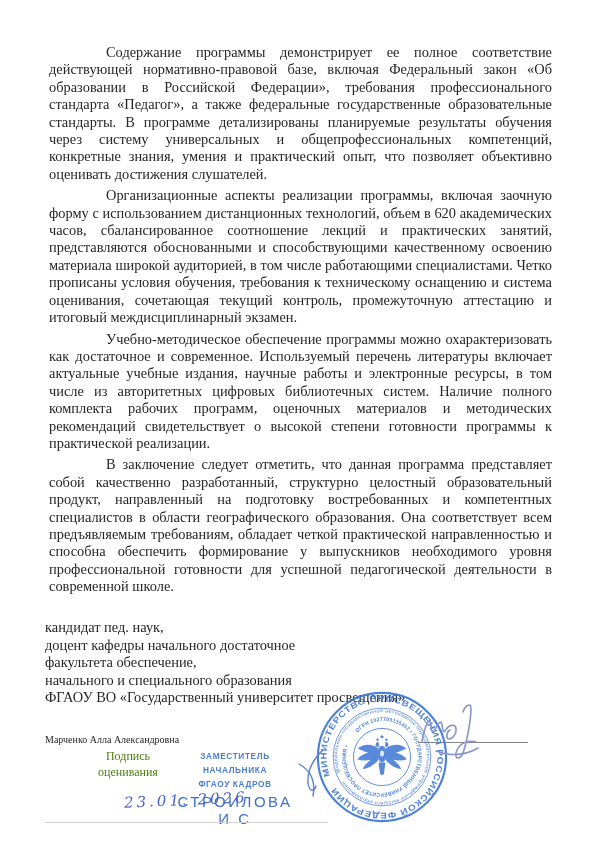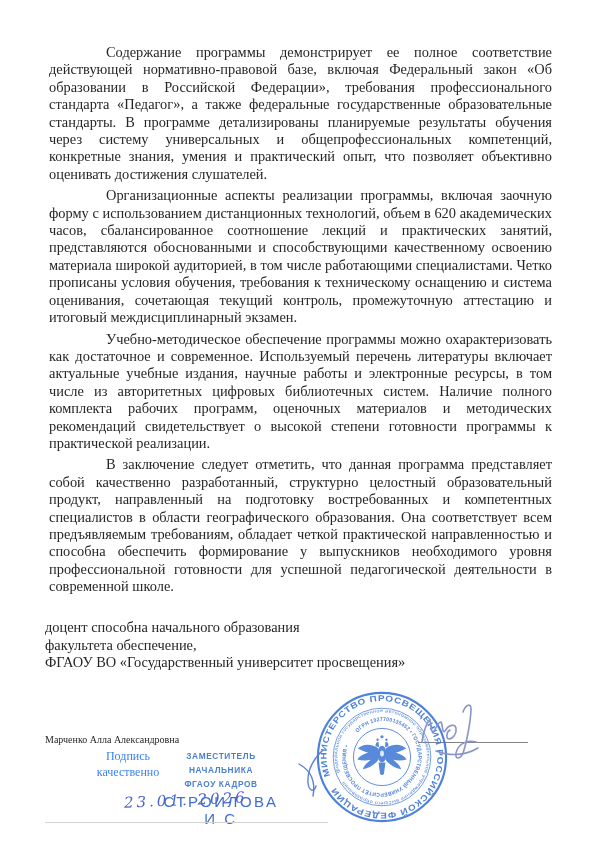--- a/index.html
+++ b/index.html
@@ -28,25 +28,25 @@
   .reviewer-name{
     position:absolute;
     left:45px;top:734px;
     font-size:10px;
   }
   .attest{
     position:absolute;
     left:88px;top:748px;width:80px;
     text-align:center;
     font-size:12px;line-height:16px;
-    color:#3b82f6;
+    color:#4d7c0f;
   }
   .hr-stamp-text{
     position:absolute;
-    left:158px;top:749px;width:126px;
+    left:172px;top:749px;width:126px;
     text-align:center;
     font-family:"Liberation Sans", sans-serif;
     color:#4a7fd0;
   }
   .hr-title{font-size:8.3px;font-weight:700;letter-spacing:0.6px;line-height:14px;}
   .hr-name{font-size:15px;font-weight:400;letter-spacing:2.5px;margin-top:2px;color:#3d6fce;}
   .hand-date{
     position:absolute;
     left:124px;top:791px;
     font-family:"DejaVu Serif", serif;
@@ -90,30 +90,32 @@
 <div class="page">
 
   <div class="body-text">
     <p>Содержание программы демонстрирует ее полное соответствие действующей нормативно-правовой базе, включая Федеральный закон «Об образовании в Российской Федерации», требования профессионального стандарта «Педагог», а также федеральные государственные образовательные стандарты. В программе детализированы планируемые результаты обучения через систему универсальных и общепрофессиональных компетенций, конкретные знания, умения и практический опыт, что позволяет объективно оценивать достижения слушателей.</p>
     <p>Организационные аспекты реализации программы, включая заочную форму с использованием дистанционных технологий, объем в 620 академических часов, сбалансированное соотношение лекций и практических занятий, представляются обоснованными и способствующими качественному освоению материала широкой аудиторией, в том числе работающими специалистами. Четко прописаны условия обучения, требования к техническому оснащению и система оценивания, сочетающая текущий контроль, промежуточную аттестацию и итоговый междисциплинарный экзамен.</p>
     <p>Учебно-методическое обеспечение программы можно охарактеризовать как достаточное и современное. Используемый перечень литературы включает актуальные учебные издания, научные работы и электронные ресурсы, в том числе из авторитетных цифровых библиотечных систем. Наличие полного комплекта рабочих программ, оценочных материалов и методических рекомендаций свидетельствует о высокой степени готовности программы к практической реализации.</p>
     <p>В заключение следует отметить, что данная программа представляет собой качественно разработанный, структурно целостный образовательный продукт, направленный на подготовку востребованных и компетентных специалистов в области географического образования. Она соответствует всем предъявляемым требованиям, обладает четкой практической направленностью и способна обеспечить формирование у выпускников необходимого уровня профессиональной готовности для успешной педагогической деятельности в современной школе.</p>
   </div>
 
   <div class="reviewer">
-    <div>доцент способна начального образования</div>
+    <div>кандидат пед. наук,</div>
+    <div>доцент кафедры начального достаточное</div>
     <div>факультета обеспечение,</div>
+    <div>начального и специального образования</div>
     <div>ФГАОУ ВО «Государственный университет просвещения»</div>
   </div>
 
   <div class="reviewer-name">Марченко Алла Александровна</div>
 
   <div class="attest">
     <div>Подпись</div>
-    <div>качественно</div>
+    <div>оценивания</div>
   </div>
 
   <div class="hr-stamp-text">
     <div class="hr-title">ЗАМЕСТИТЕЛЬ НАЧАЛЬНИКА</div>
     <div class="hr-title">ФГАОУ КАДРОВ</div>
     <div class="hr-name">СТРОИЛОВА И С</div>
   </div>
 
   <div class="hand-date">23.01. 2026</div>
 

